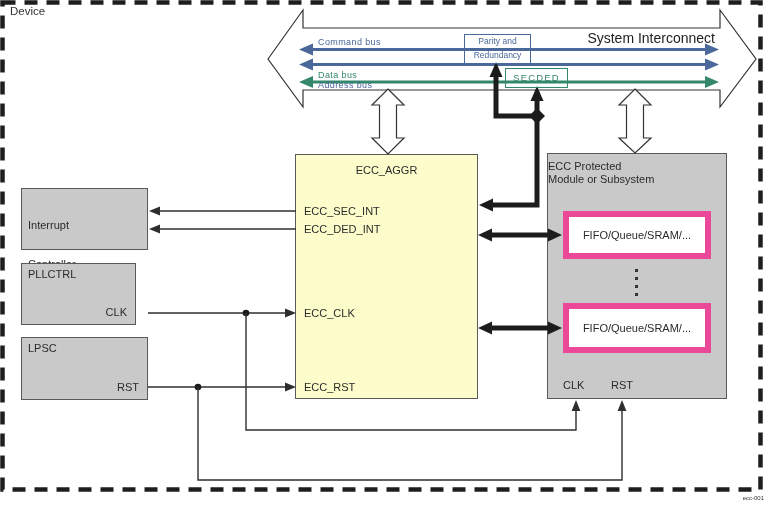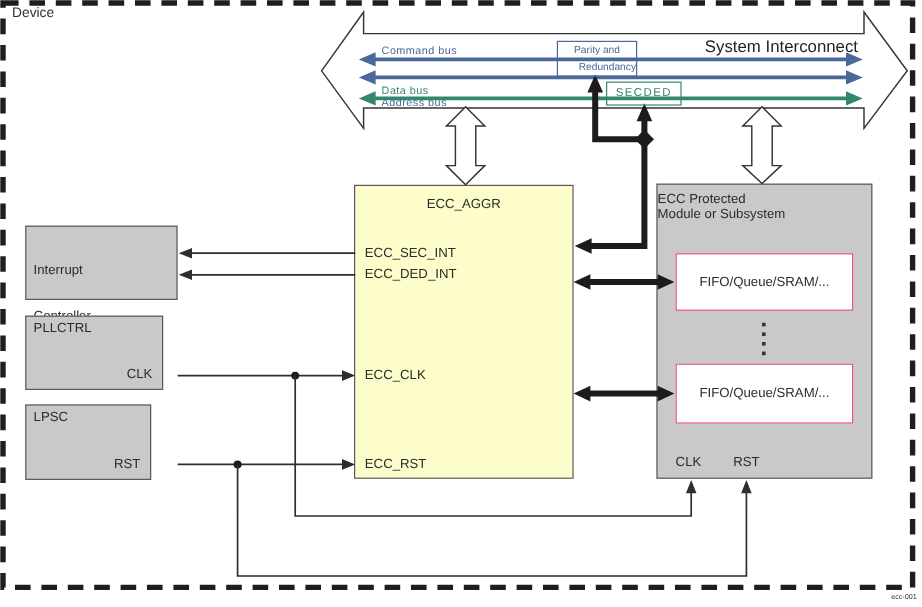--- a/index.html
+++ b/index.html
@@ -11,38 +11,38 @@
   .box{
     position:absolute;box-sizing:border-box;
     border:1px solid #5a5a5a;background:#c9c9c9;
     font-size:11px;line-height:13px;color:#2b2b2b;
   }
   .box .title{position:absolute;left:6px;top:4px;white-space:pre;}
   .box .port{position:absolute;white-space:nowrap;}
   #ecc-aggr{background:#fdfdcb;}
   #ecc-module .modtitle{position:absolute;left:0;top:6px;width:100%;line-height:13px;}
   .fifo{
-    position:absolute;box-sizing:border-box;background:#ffffff;border:1px solid #ec4899;
+    position:absolute;box-sizing:border-box;background:#ffffff;border:6px solid #ec4899;
     display:flex;align-items:center;justify-content:center;font-size:11px;white-space:nowrap;
   }
   .vdots{position:absolute;display:flex;flex-direction:column;gap:5px;}
   .vdots span{width:3px;height:3px;background:#333;}
   svg.layer{position:absolute;left:0;top:0;z-index:3;pointer-events:none;}
   .z2{z-index:2;}
   .z4{z-index:4;}
   .buslabel{position:absolute;font-size:9px;letter-spacing:.4px;white-space:nowrap;}
   .blue{color:#4a6899;}
   .teal{color:#35876b;}
   #sysint-title{position:absolute;left:545px;top:30px;width:170px;text-align:right;font-size:14px;color:#222;}
   #parity-box{
     position:absolute;left:464px;top:34px;width:67px;height:30px;box-sizing:border-box;
     border:1px solid #4a6899;font-size:8.5px;line-height:9px;text-align:center;
   }
   #parity-box .l1{position:absolute;left:0;top:2px;width:100%;}
-  #parity-box .l2{position:absolute;left:0;top:16px;width:100%;text-align:right;}
+  #parity-box .l2{position:absolute;left:0;top:16px;width:100%;}
   #secded-box{
     position:absolute;left:505px;top:68px;width:63px;height:20px;box-sizing:border-box;
     border:1px solid #35876b;font-size:9.5px;letter-spacing:1.2px;text-align:center;padding-top:3px;
   }
   #device-label{position:absolute;left:10px;top:5px;font-size:11.5px;color:#333;}
   #watermark{position:absolute;left:722px;top:495px;width:42px;font-size:6px;text-align:right;color:#333;}
   .modport{position:absolute;font-size:11px;}
 </style>
 </head>
 <body>
@@ -54,21 +54,21 @@
       <div>Interrupt</div>
       <div>Controller</div>
     </div>
   </div>
 
   <div class="box z2" id="pllctrl" style="left:21px;top:263px;width:115px;height:62px;">
     <div class="title">PLLCTRL</div>
     <div class="port" style="right:8px;top:42px;">CLK</div>
   </div>
 
-  <div class="box z2" id="lpsc" style="left:21px;top:337px;width:105px;height:63px;padding-left:38px;">
+  <div class="box z2" id="lpsc" style="left:21px;top:337px;width:127px;height:63px;padding-left:38px;">
     <div class="title">LPSC</div>
     <div class="port" style="right:8px;top:43px;">RST</div>
   </div>
 
   <div class="box z2" id="ecc-aggr" style="left:295px;top:154px;width:183px;height:245px;">
     <div class="port" style="left:0;top:9px;width:100%;text-align:center;">ECC_AGGR</div>
     <div class="port" style="left:8px;top:50px;">ECC_SEC_INT</div>
     <div class="port" style="left:8px;top:68px;">ECC_DED_INT</div>
     <div class="port" style="left:8px;top:152px;">ECC_CLK</div>
     <div class="port" style="left:8px;top:226px;">ECC_RST</div>

